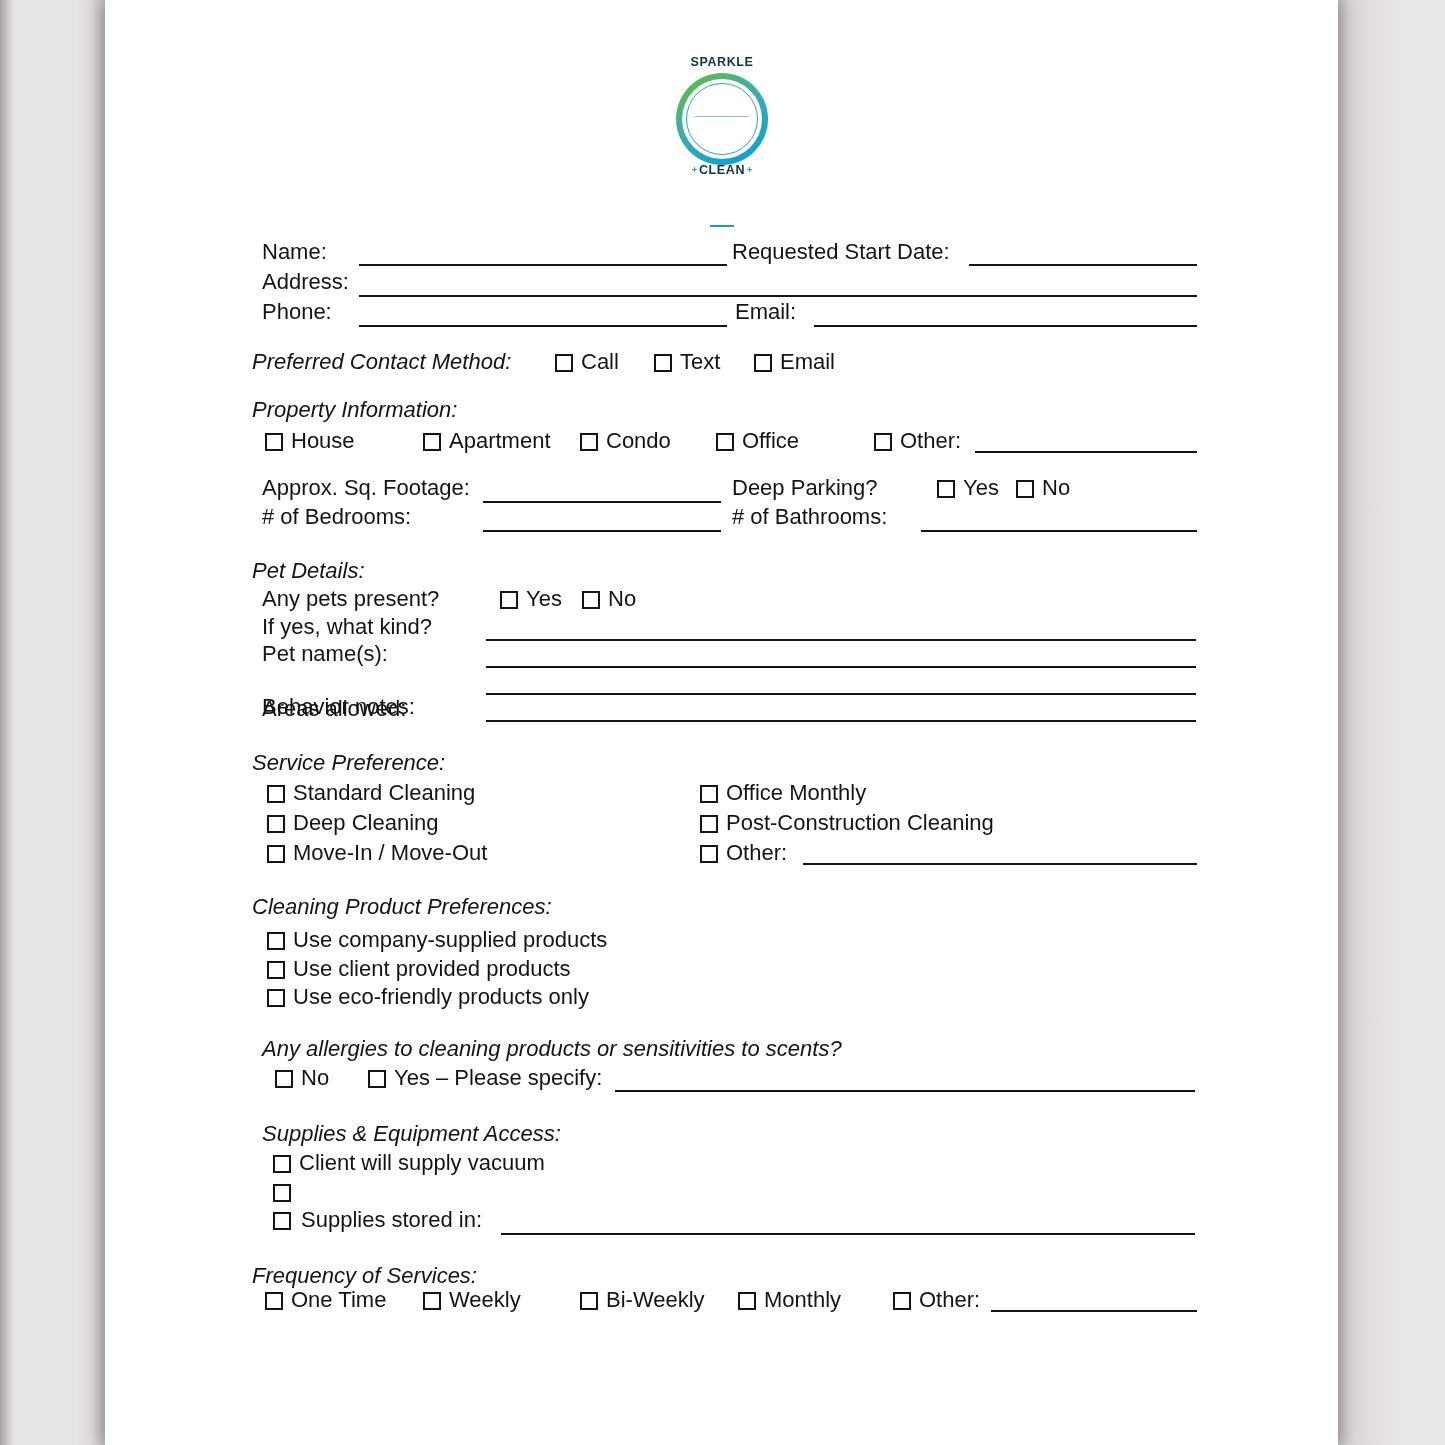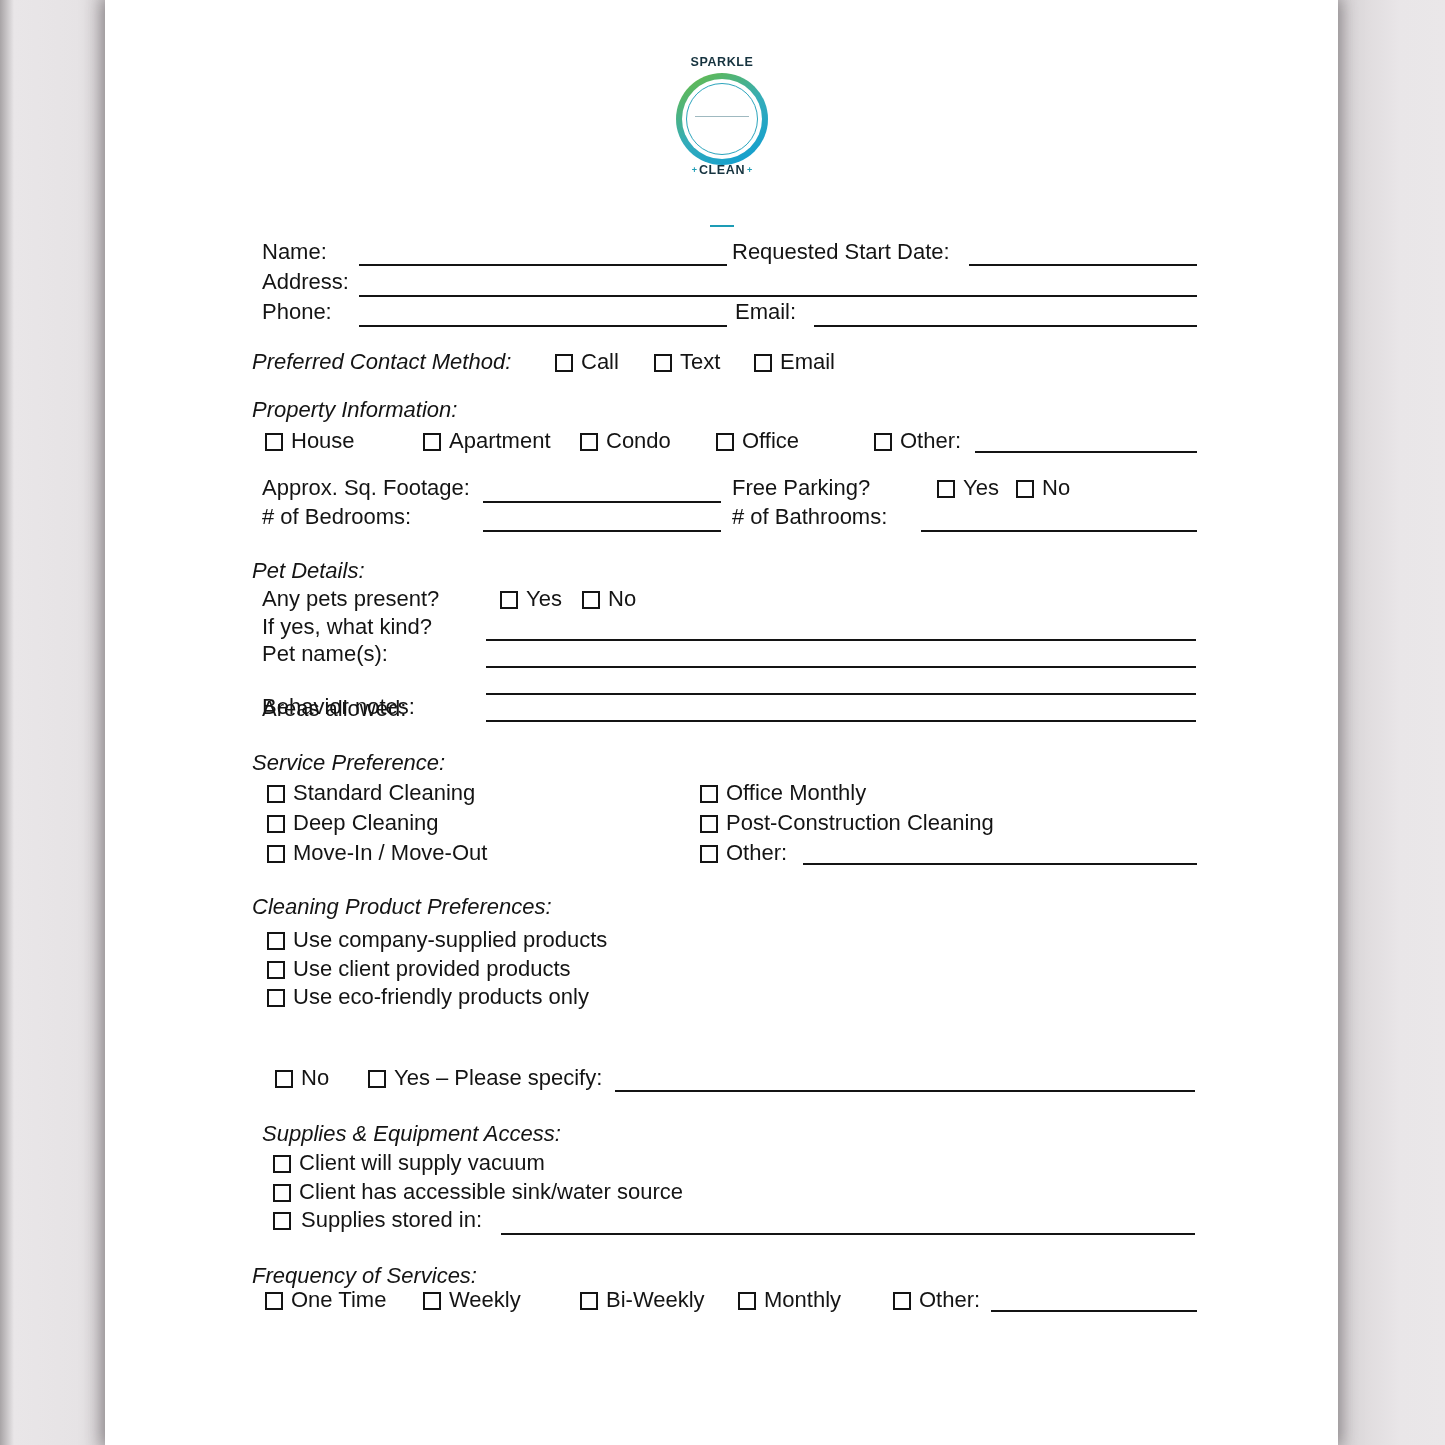--- a/index.html
+++ b/index.html
@@ -98,21 +98,21 @@
   <span class="cb" style="left:475px;top:433px"></span>
   <span class="lbl" style="left:501px;top:428px">Condo</span>
   <span class="cb" style="left:611px;top:433px"></span>
   <span class="lbl" style="left:637px;top:428px">Office</span>
   <span class="cb" style="left:769px;top:433px"></span>
   <span class="lbl" style="left:795px;top:428px">Other:</span>
   <div class="line" style="left:870px;top:451px;width:222px"></div>
 
   <span class="lbl" style="left:157px;top:475px">Approx. Sq. Footage:</span>
   <div class="line" style="left:378px;top:501px;width:238px"></div>
-  <span class="lbl" style="left:627px;top:475px">Free Parking?</span>
+  <span class="lbl" style="left:627px;top:475px">Deep Parking?</span>
   <span class="cb" style="left:832px;top:480px"></span>
   <span class="lbl" style="left:858px;top:475px">Yes</span>
   <span class="cb" style="left:911px;top:480px"></span>
   <span class="lbl" style="left:937px;top:475px">No</span>
 
   <span class="lbl" style="left:157px;top:504px"># of Bedrooms:</span>
   <div class="line" style="left:378px;top:530px;width:238px"></div>
   <span class="lbl" style="left:627px;top:504px"># of Bathrooms:</span>
   <div class="line" style="left:816px;top:530px;width:276px"></div>
 
@@ -148,31 +148,31 @@
   <div class="line" style="left:698px;top:863px;width:394px"></div>
 
   <span class="hdr" style="left:147px;top:894px">Cleaning Product Preferences:</span>
   <span class="cb" style="left:162px;top:932px"></span>
   <span class="lbl" style="left:188px;top:927px">Use company-supplied products</span>
   <span class="cb" style="left:162px;top:961px"></span>
   <span class="lbl" style="left:188px;top:956px">Use client provided products</span>
   <span class="cb" style="left:162px;top:989px"></span>
   <span class="lbl" style="left:188px;top:984px">Use eco-friendly products only</span>
 
+  <span class="hdr" style="left:157px;top:1036px">Any allergies to cleaning products or sensitivities to scents?</span>
   <span class="cb" style="left:170px;top:1070px"></span>
   <span class="lbl" style="left:196px;top:1065px">No</span>
   <span class="cb" style="left:263px;top:1070px"></span>
   <span class="lbl" style="left:289px;top:1065px">Yes – Please specify:</span>
   <div class="line" style="left:510px;top:1090px;width:580px"></div>
 
   <span class="hdr" style="left:157px;top:1121px">Supplies &amp; Equipment Access:</span>
   <span class="cb" style="left:168px;top:1155px"></span>
   <span class="lbl" style="left:194px;top:1150px">Client will supply vacuum</span>
   <span class="cb" style="left:168px;top:1184px"></span>
-  <span class="lbl" style="left:194px;top:1179px">Client has accessible sink/water source</span>
   <span class="cb" style="left:168px;top:1212px"></span>
   <span class="lbl" style="left:196px;top:1207px">Supplies stored in:</span>
   <div class="line" style="left:396px;top:1233px;width:694px"></div>
 
   <span class="hdr" style="left:147px;top:1263px">Frequency of Services:</span>
   <span class="cb" style="left:160px;top:1292px"></span>
   <span class="lbl" style="left:186px;top:1287px">One Time</span>
   <span class="cb" style="left:318px;top:1292px"></span>
   <span class="lbl" style="left:344px;top:1287px">Weekly</span>
   <span class="cb" style="left:475px;top:1292px"></span>

